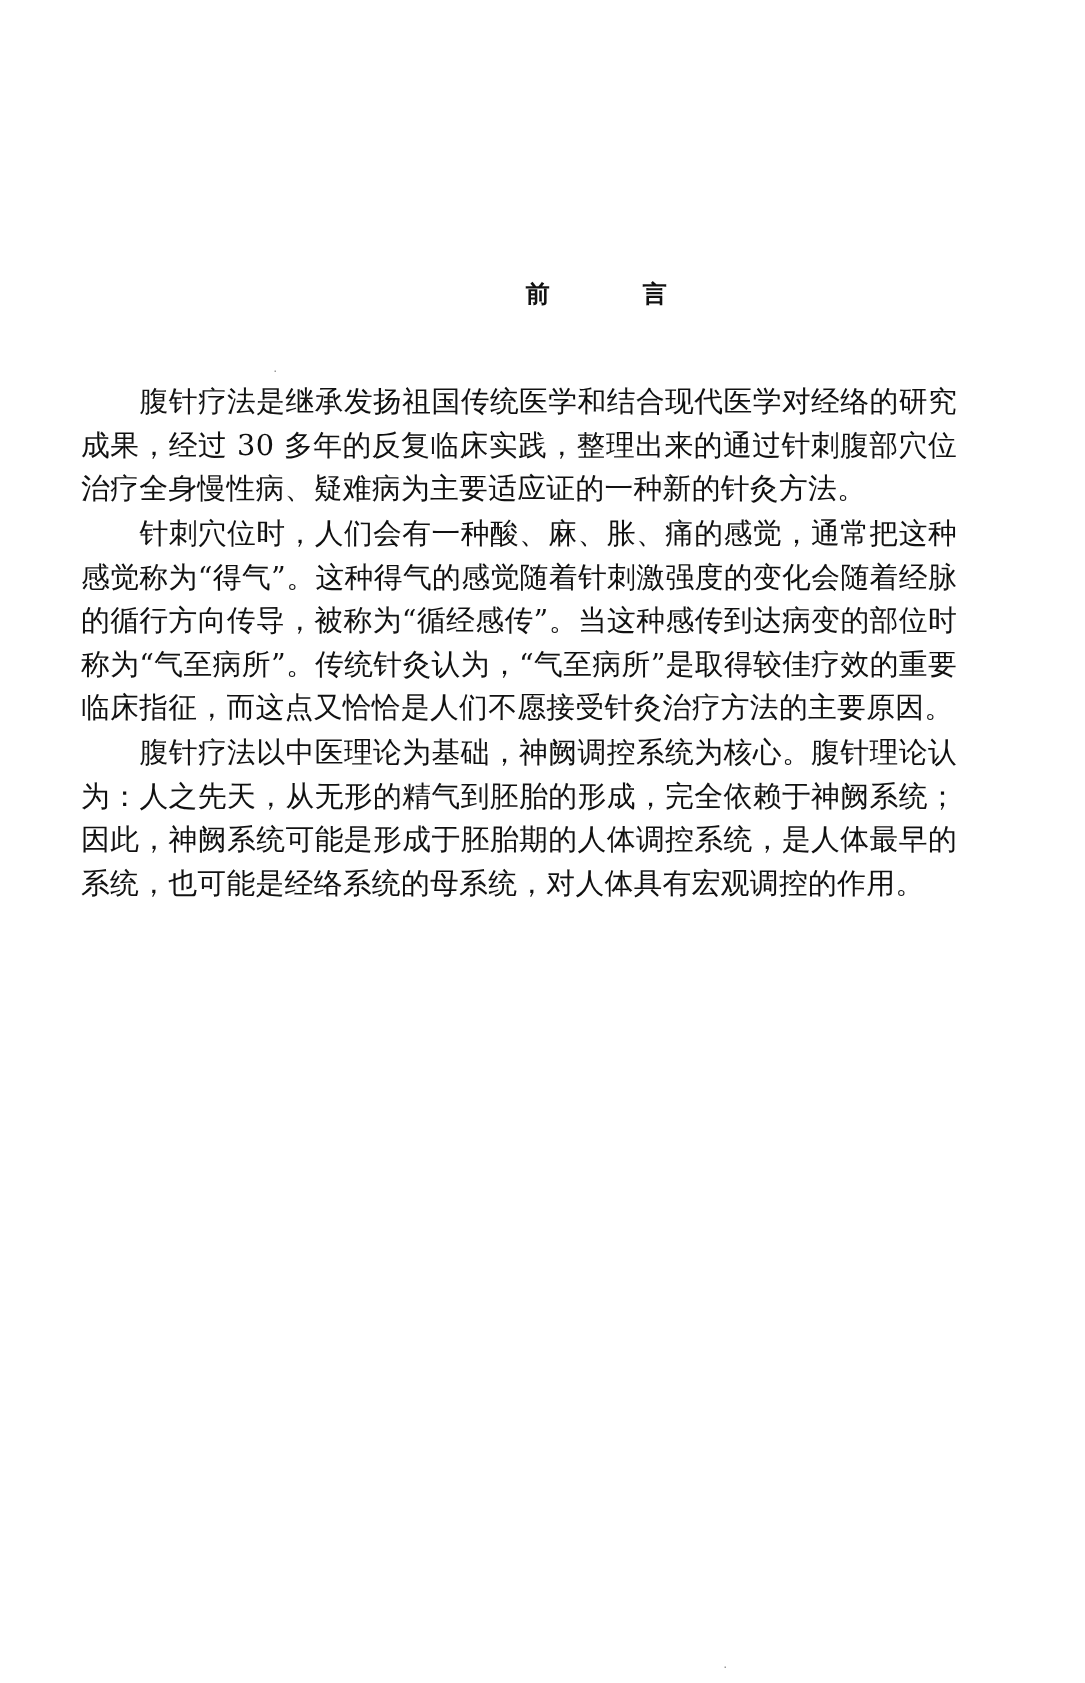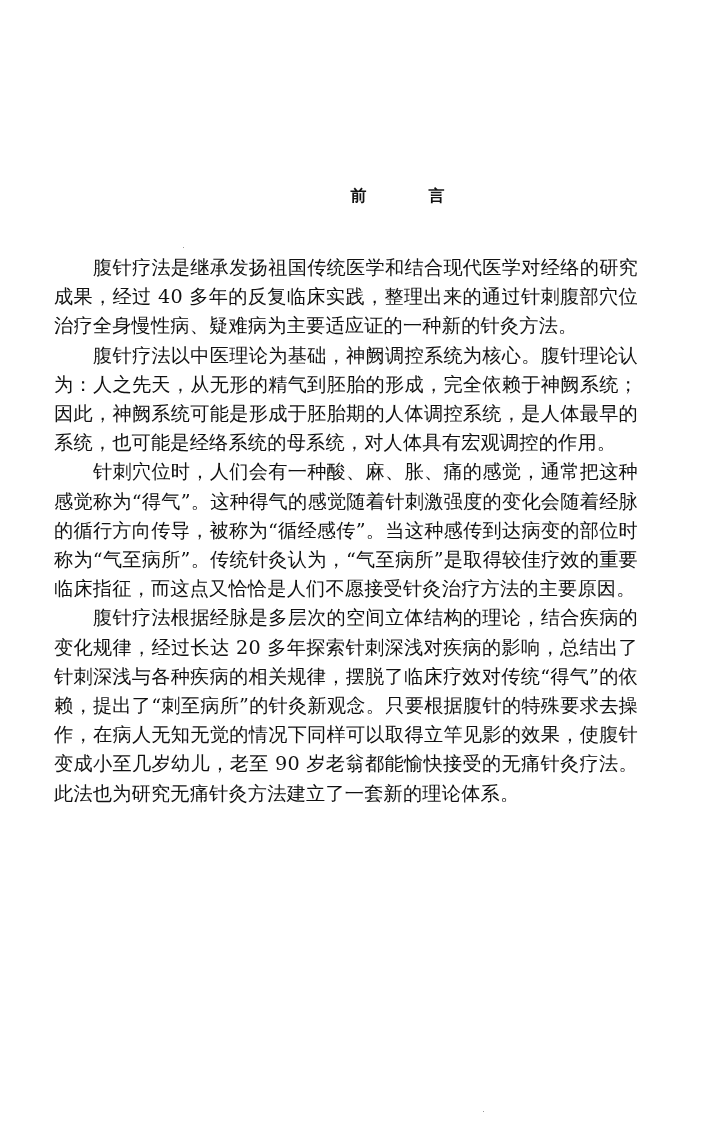--- a/index.html
+++ b/index.html
@@ -20,20 +20,19 @@
 <body>
 
 <div class="page">
   <div class="title">
     <span>前</span><span class="gap"></span><span>言</span>
   </div>
 
   <div class="dot" style="left:183px;top:247px;"></div>
 
   <div class="body">
-    <p class="para">腹针疗法是继承发扬祖国传统医学和结合现代医学对经络的研究成果，经过 40 多年的反复临床实践，整理出来的通过针刺腹部穴位治疗全身慢性病、疑难病为主要适应证的一种新的针灸方法。</p>
+    <p class="para">腹针疗法是继承发扬祖国传统医学和结合现代医学对经络的研究成果，经过 30 多年的反复临床实践，整理出来的通过针刺腹部穴位治疗全身慢性病、疑难病为主要适应证的一种新的针灸方法。</p>
+    <p class="para">针刺穴位时，人们会有一种酸、麻、胀、痛的感觉，通常把这种感觉称为“得气”。这种得气的感觉随着针刺激强度的变化会随着经脉的循行方向传导，被称为“循经感传”。当这种感传到达病变的部位时称为“气至病所”。传统针灸认为，“气至病所”是取得较佳疗效的重要临床指征，而这点又恰恰是人们不愿接受针灸治疗方法的主要原因。</p>
     <p class="para">腹针疗法以中医理论为基础，神阙调控系统为核心。腹针理论认为：人之先天，从无形的精气到胚胎的形成，完全依赖于神阙系统；因此，神阙系统可能是形成于胚胎期的人体调控系统，是人体最早的系统，也可能是经络系统的母系统，对人体具有宏观调控的作用。</p>
-    <p class="para">针刺穴位时，人们会有一种酸、麻、胀、痛的感觉，通常把这种感觉称为“得气”。这种得气的感觉随着针刺激强度的变化会随着经脉的循行方向传导，被称为“循经感传”。当这种感传到达病变的部位时称为“气至病所”。传统针灸认为，“气至病所”是取得较佳疗效的重要临床指征，而这点又恰恰是人们不愿接受针灸治疗方法的主要原因。</p>
-    <p class="para">腹针疗法根据经脉是多层次的空间立体结构的理论，结合疾病的变化规律，经过长达 20 多年探索针刺深浅对疾病的影响，总结出了针刺深浅与各种疾病的相关规律，摆脱了临床疗效对传统“得气”的依赖，提出了“刺至病所”的针灸新观念。只要根据腹针的特殊要求去操作，在病人无知无觉的情况下同样可以取得立竿见影的效果，使腹针变成小至几岁幼儿，老至 90 岁老翁都能愉快接受的无痛针灸疗法。此法也为研究无痛针灸方法建立了一套新的理论体系。</p>
   </div>
 
   <div class="dot" style="left:483px;top:1111px;"></div>
 </div>
 
 </body></html>

